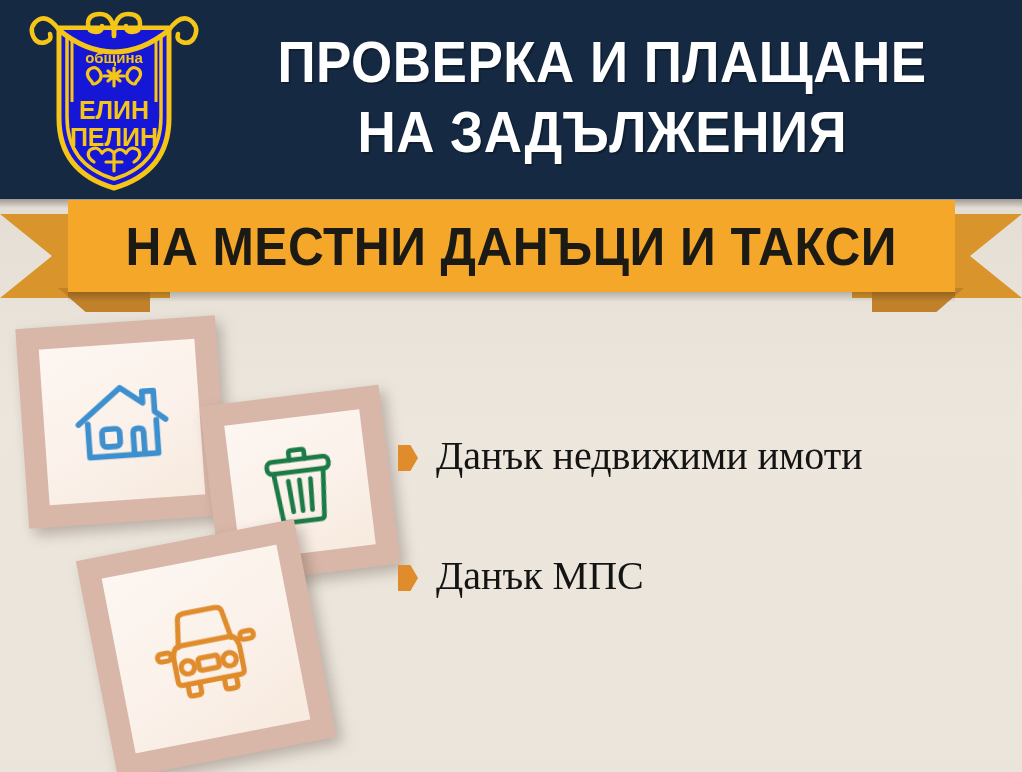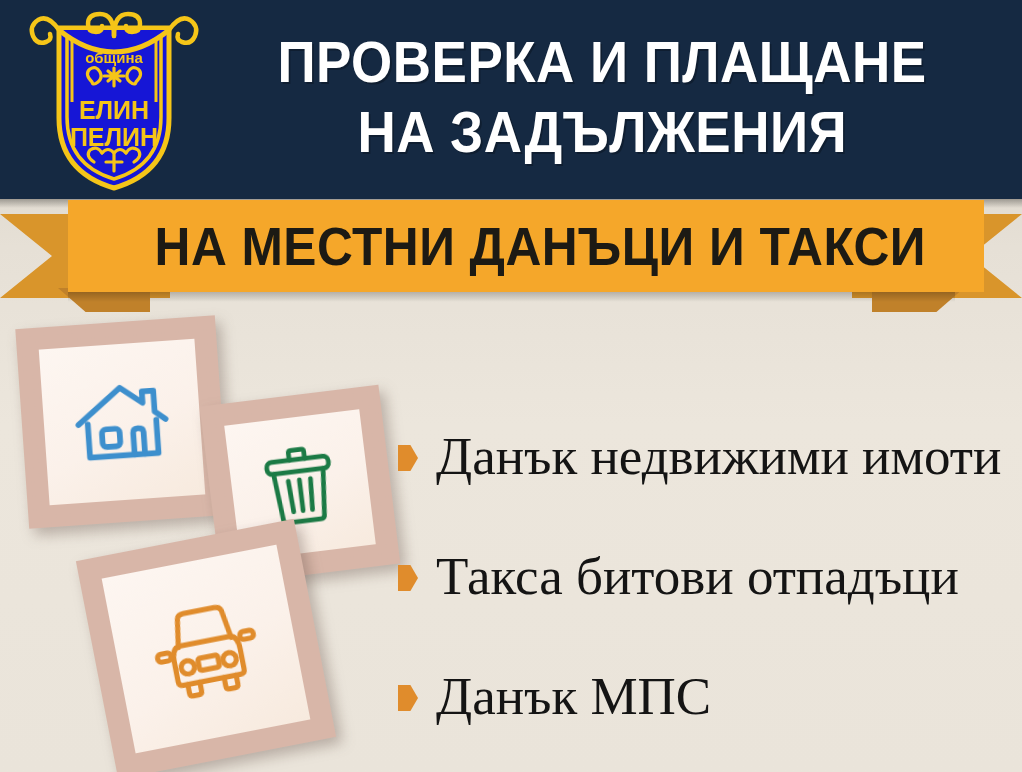--- a/index.html
+++ b/index.html
@@ -55,21 +55,21 @@
     clip-path:polygon(0 0, 100% 0, 100% 100%, 30% 100%);
   }
   .ribbon-fold-r{
     position:absolute;left:872px;top:92px;width:92px;height:24px;
     background:#c0812a;
     clip-path:polygon(0 0, 100% 0, 70% 100%, 0 100%);
   }
   .ribbon-main{
     position:absolute;left:68px;top:4px;width:887px;height:92px;
     background:#f5a72a;
-    display:flex;align-items:center;justify-content:center;padding-left:29px;
+    display:flex;align-items:center;justify-content:center;
   }
   .ribbon-main .rtext{
     color:#1c1a14;font-weight:bold;font-size:54px;letter-spacing:.5px;
     transform:scaleX(.92);white-space:nowrap;
   }
   .ribbon-underglow{
     position:absolute;left:68px;top:96px;width:887px;height:10px;
     background:linear-gradient(180deg,rgba(0,0,0,.22),rgba(0,0,0,0));
   }
 
@@ -113,21 +113,21 @@
   .bullets{position:absolute;left:398px;top:420px;width:610px;z-index:9;}
   .bullet-row{display:flex;align-items:center;height:72px;margin-bottom:48px;}
   .bullet-row:last-child{margin-bottom:0;}
   .bullet-mark{
     width:20px;height:26px;flex:0 0 20px;margin-right:18px;margin-top:4px;
     background:#e08c2c;
     clip-path:polygon(0 0, 62% 0, 100% 50%, 62% 100%, 0 100%);
   }
   .bullet-text{
     font-family:"Liberation Serif", serif;
-    font-size:53px;color:#141414;white-space:nowrap;line-height:1;
+    font-size:40px;color:#141414;white-space:nowrap;line-height:1;
   }
 </style>
 </head>
 <body>
 
 <div class="poster">
 
   <div class="header"></div>
   <div class="header-shadow"></div>
 
@@ -238,21 +238,17 @@
     </div>
   </div>
 
   <div class="bullets">
     <div class="bullet-row">
       <span class="bullet-mark"></span>
       <span class="bullet-text">Данък недвижими имоти</span>
     </div>
     <div class="bullet-row">
       <span class="bullet-mark"></span>
-      <span class="bullet-text">Такса битови отпадъци</span>
-    </div>
-    <div class="bullet-row">
-      <span class="bullet-mark"></span>
       <span class="bullet-text">Данък МПС</span>
     </div>
   </div>
 
 </div>
 
 </body></html>

